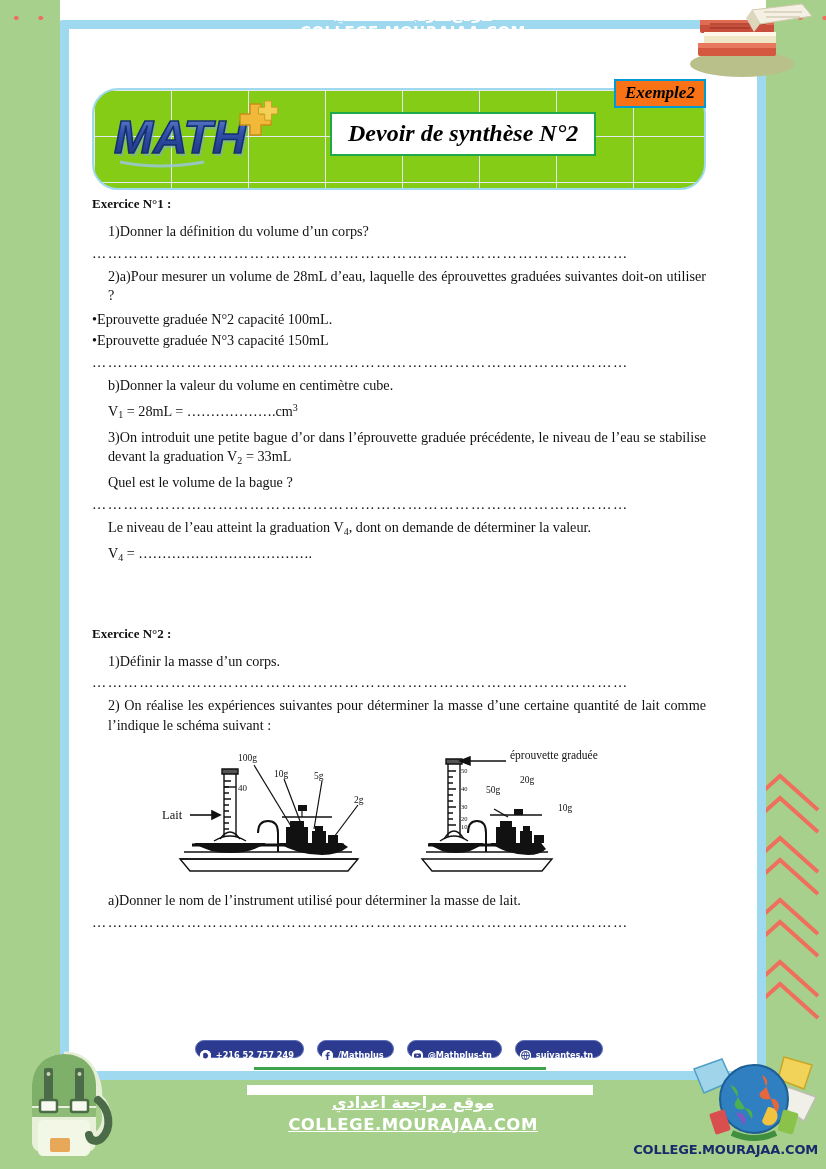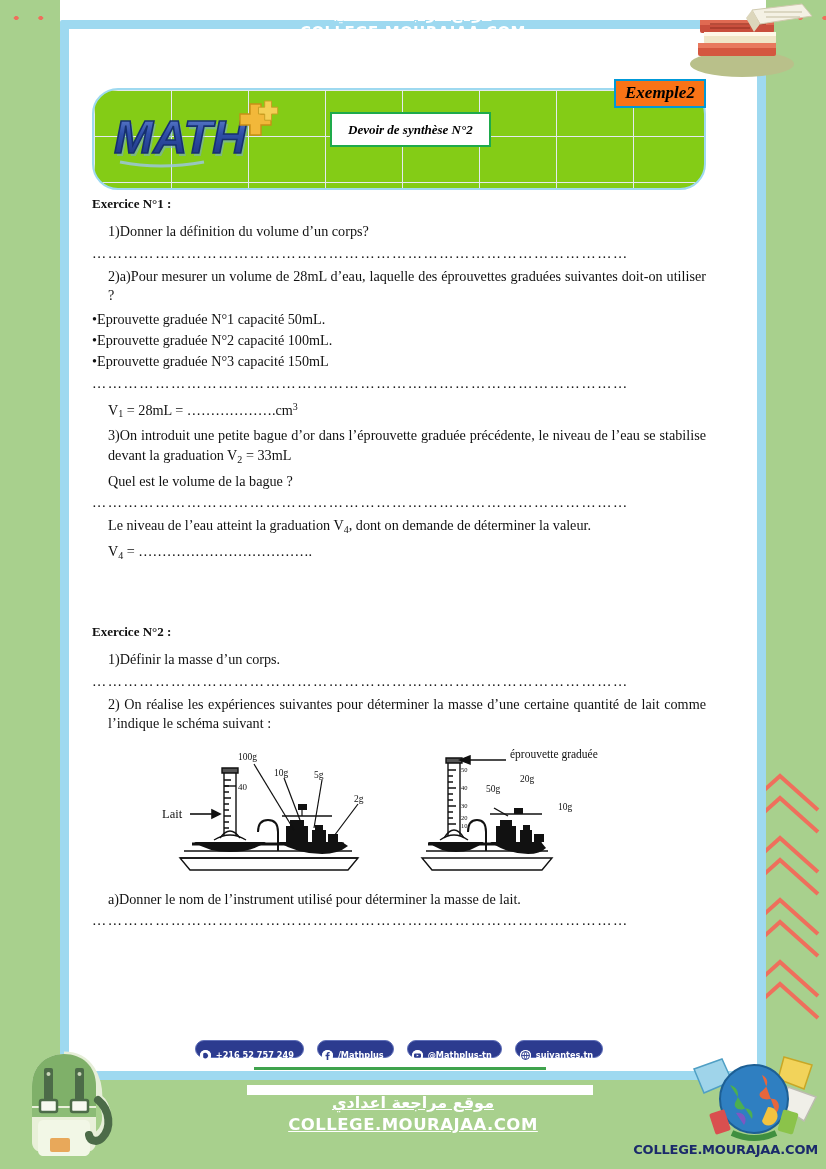--- a/index.html
+++ b/index.html
@@ -138,21 +138,21 @@
 
   .devoir-box {
     position: absolute; left: 236px; top: 22px;
     border: 2.5px solid #1eaa4b;
     background: #ffffff;
     padding: 6px 16px 7px 16px;
   }
   .devoir-box span {
     font-family: "Liberation Serif", serif;
     font-weight: bold; font-style: italic;
-    font-size: 13px; color: #000; white-space: nowrap;
+    font-size: 24px; color: #000; white-space: nowrap;
   }
 
   
   .content {
     position: absolute;
     left: 92px; top: 196px; width: 614px; height: 840px;
     z-index: 5;
     color: #111;
   }
 
@@ -366,26 +366,26 @@
 
 <div class="content">
 
   <div class="ex-title">Exercice N°1 :</div>
 
   <div class="p">1)Donner la définition du volume d’un corps?</div>
   <div class="dots">…………………………………………………………………………………………</div>
 
   <div class="p just">2)a)Pour mesurer un volume de 28mL d’eau, laquelle des éprouvettes graduées suivantes doit-on utiliser ?</div>
 
-  <div class="bullet">•Eprouvette graduée N°1 capacité 50mL.</div>
   <div class="bullet">•Eprouvette graduée N°2 capacité 100mL.</div>
   <div class="bullet">•Eprouvette graduée N°3 capacité 150mL</div>
 
   <div class="dots">…………………………………………………………………………………………</div>
 
+  <div class="p">b)Donner la valeur du volume en centimètre cube.</div>
   <div class="p">
     <span>V</span><sub>1</sub><span> = 28mL = ……………….cm</span><sup>3</sup>
   </div>
 
   <div class="p just">
     <span>3)On introduit  une petite bague d’or dans l’éprouvette graduée précédente, le niveau de l’eau se stabilise devant la graduation V</span><sub>2</sub><span> = 33mL</span>
   </div>
   <div class="p">Quel est le volume de la bague ?</div>
 
   <div class="dots">…………………………………………………………………………………………</div>

